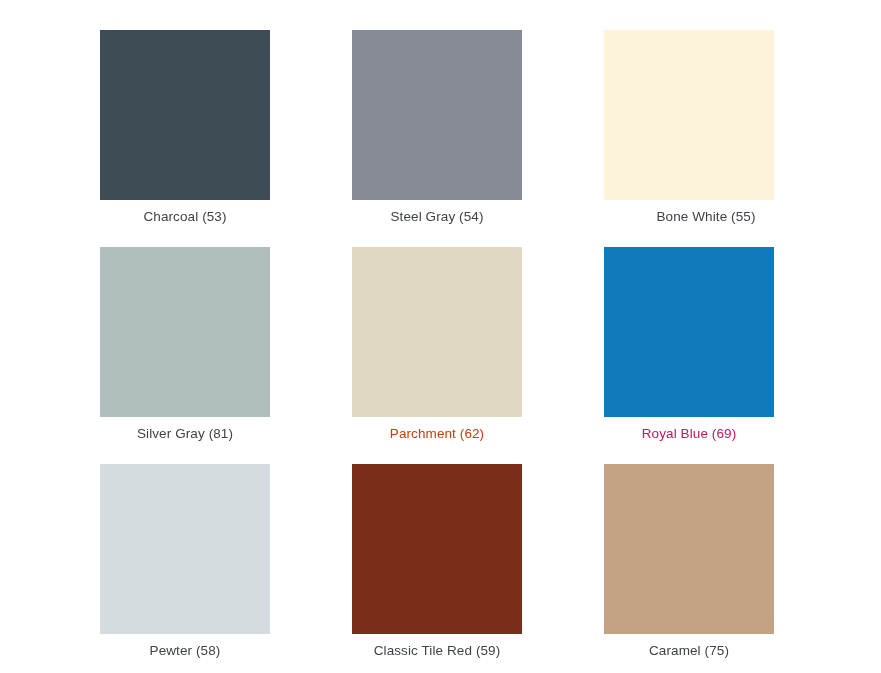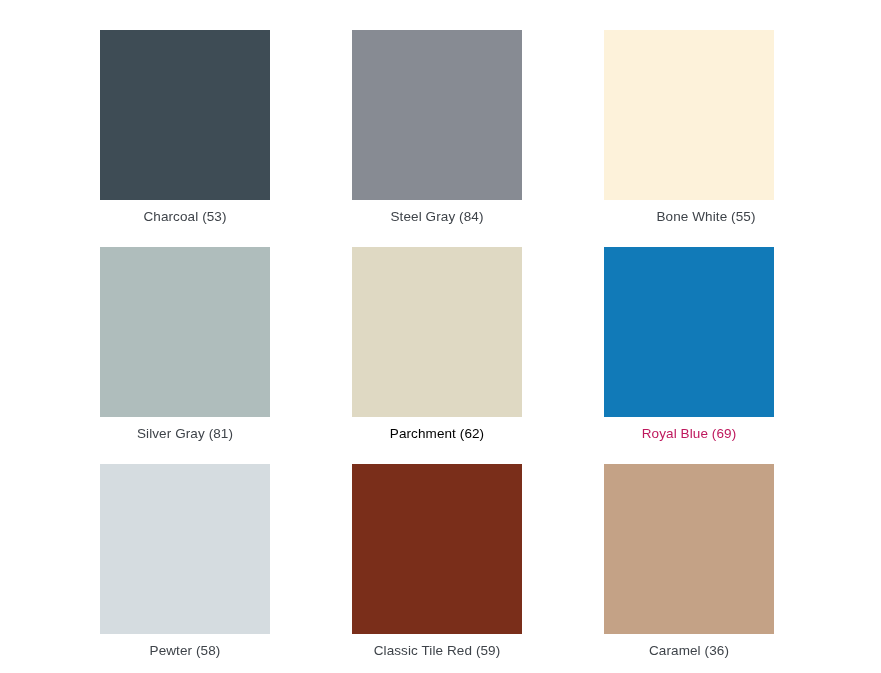--- a/index.html
+++ b/index.html
@@ -61,51 +61,51 @@
 
 <div class="swatch-grid">
 
   <div class="swatch-cell">
     <div class="swatch-chip" style="background-color: rgb(62, 76, 85);"></div>
     <div class="swatch-label" style="color: rgb(62, 67, 73);">Charcoal (53)</div>
   </div>
 
   <div class="swatch-cell">
     <div class="swatch-chip" style="background-color: rgb(135, 139, 147);"></div>
-    <div class="swatch-label" style="color: rgb(62, 67, 73);">Steel Gray (84)</div>
+    <div class="swatch-label" style="color: rgb(62, 67, 73);">Steel Gray (54)</div>
   </div>
 
   <div class="swatch-cell">
     <div class="swatch-chip" style="background-color: rgb(253, 242, 218);"></div>
     <div class="swatch-label" style="color: rgb(62, 67, 73); padding-left: 34px;">Bone White (55)</div>
   </div>
 
   <div class="swatch-cell">
     <div class="swatch-chip" style="background-color: rgb(175, 189, 188);"></div>
     <div class="swatch-label" style="color: rgb(62, 67, 73);">Silver Gray (81)</div>
   </div>
 
   <div class="swatch-cell">
     <div class="swatch-chip" style="background-color: rgb(223, 217, 195);"></div>
-    <div class="swatch-label" style="color: #000000;">Parchment (62)</div>
+    <div class="swatch-label" style="color: #c2410c;">Parchment (62)</div>
   </div>
 
   <div class="swatch-cell">
     <div class="swatch-chip" style="background-color: rgb(17, 122, 184);"></div>
     <div class="swatch-label" style="color: #be185d;">Royal Blue (69)</div>
   </div>
 
   <div class="swatch-cell">
     <div class="swatch-chip" style="background-color: rgb(213, 220, 224);"></div>
     <div class="swatch-label" style="color: rgb(62, 67, 73);">Pewter (58)</div>
   </div>
 
   <div class="swatch-cell">
     <div class="swatch-chip" style="background-color: rgb(122, 46, 26);"></div>
     <div class="swatch-label" style="color: rgb(62, 67, 73);">Classic Tile Red (59)</div>
   </div>
 
   <div class="swatch-cell">
     <div class="swatch-chip" style="background-color: rgb(196, 162, 134);"></div>
-    <div class="swatch-label" style="color: rgb(62, 67, 73);">Caramel (36)</div>
+    <div class="swatch-label" style="color: rgb(62, 67, 73);">Caramel (75)</div>
   </div>
 
 </div>
 
 </body></html>

